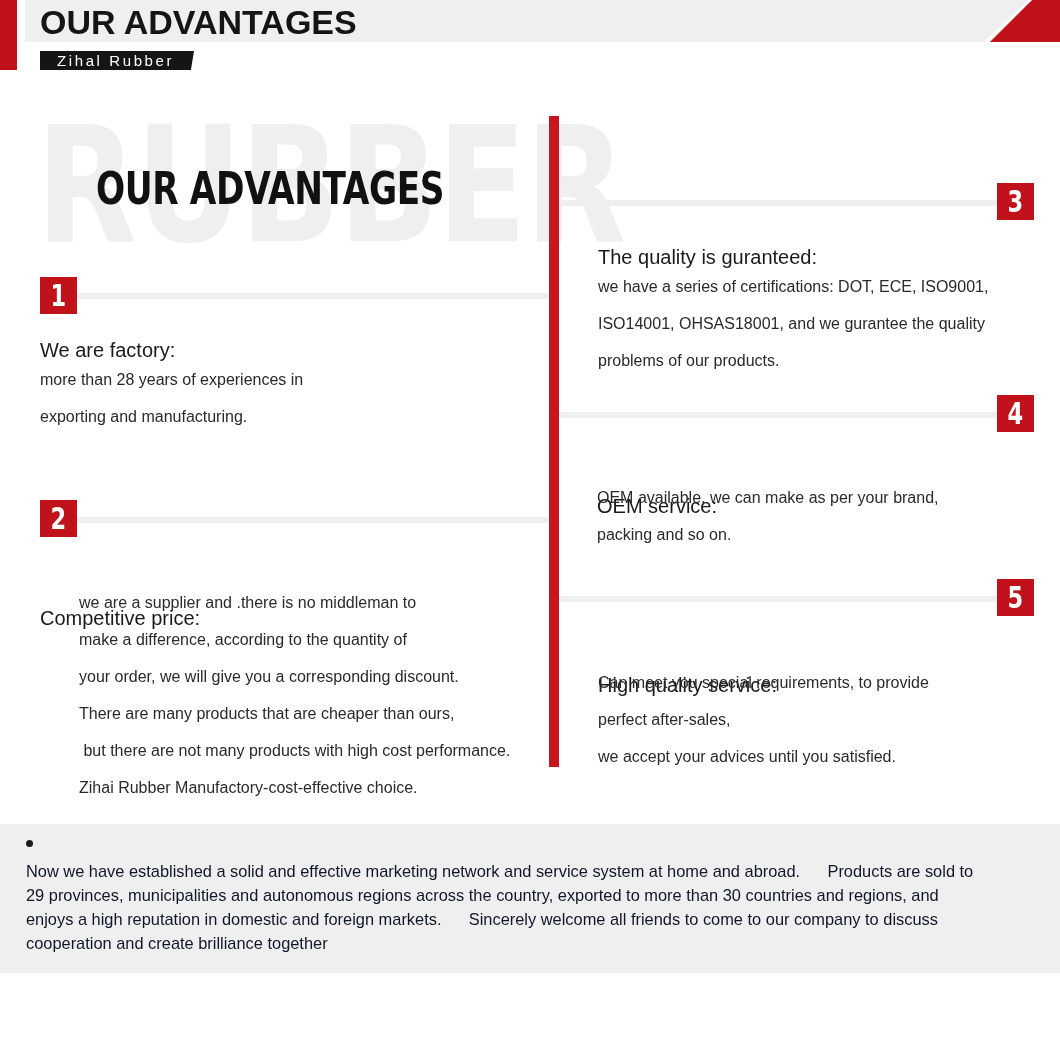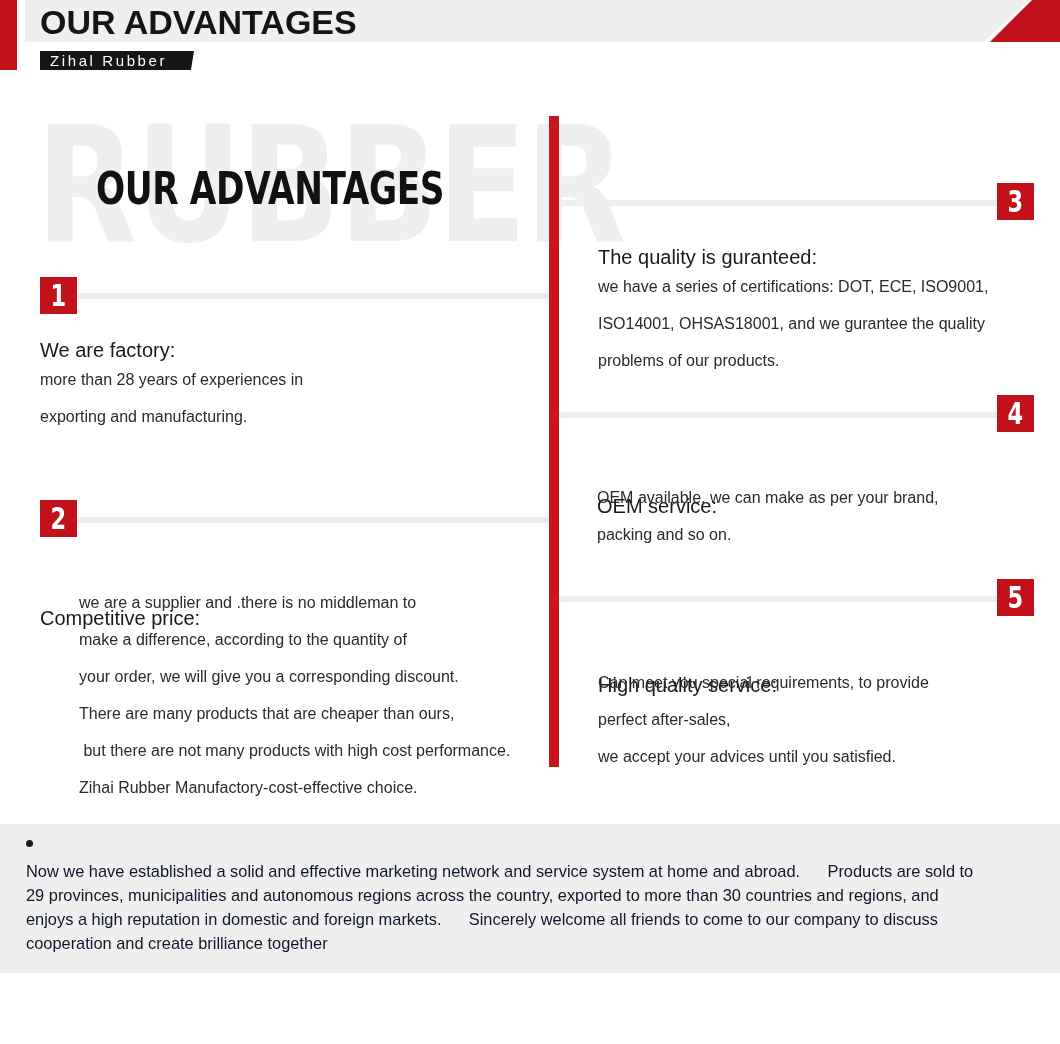--- a/index.html
+++ b/index.html
@@ -14,21 +14,21 @@
     .hdr-greyband { left: 25px; top: 0; width: 1035px; height: 42px; background: #efefef; }
     .hdr-title {
       left: 40px; top: 1px; font-size: 34px; font-weight: bold; line-height: 42px;
       color: #151515; letter-spacing: 0px; white-space: nowrap;
     }
     .hdr-badge {
       left: 40px; top: 51px; width: 154px; height: 19px; background: #151515;
       clip-path: polygon(0 0, 100% 0, 98% 100%, 0 100%);
     }
     .hdr-badge-text {
-      left: 50px; top: 51px; height: 19px; line-height: 19px; font-size: 15px; color: #ffffff;
+      left: 57px; top: 51px; height: 19px; line-height: 19px; font-size: 15px; color: #ffffff;
       letter-spacing: 2.6px; white-space: nowrap;
     }
     .hdr-corner {
       right: 0; top: 0; width: 70px; height: 42px; background: #c1121b;
       clip-path: polygon(100% 0, 100% 100%, 0 100%, 60% 0);
     }
     .hdr-corner-stripe {
       right: 0; top: 0; width: 76px; height: 42px; background: #ffffff;
       clip-path: polygon(59% 0, 63% 0, 4% 100%, 0 100%);
     }

